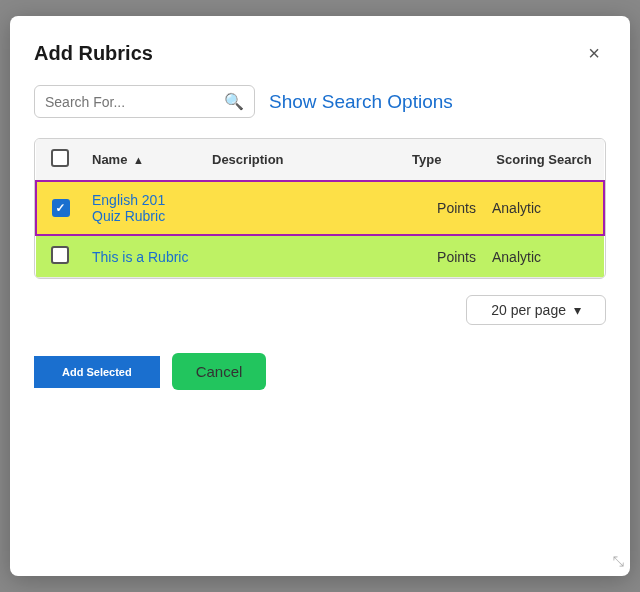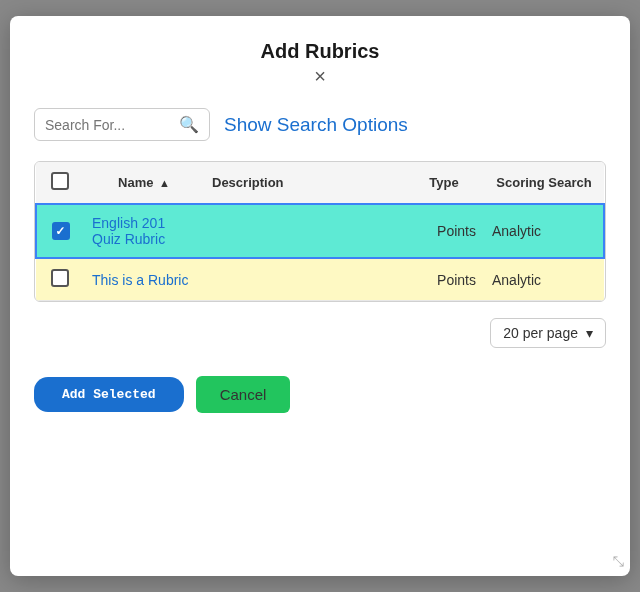--- a/index.html
+++ b/index.html
@@ -20,21 +20,20 @@
       display: flex;
       flex-direction: column;
       position: relative;
       padding: 24px 24px 20px 24px;
     }
     .modal-header {
       display: flex;
       align-items: center;
       justify-content: space-between;
       margin-bottom: 18px;
-      flex-direction: column;
     }
     .modal-title {
       font-size: 20px;
       font-weight: 600;
       color: #1a1a1a;
     }
     .close-btn {
       background: none;
       border: none;
       cursor: pointer;
@@ -47,21 +46,21 @@
       display: flex;
       align-items: center;
       gap: 14px;
       margin-bottom: 20px;
     }
     .search-box {
       display: flex;
       border: 1.5px solid #ccc;
       border-radius: 6px;
       padding: 6px 10px;
-      width: 176px;
+      width: 221px;
       background: #fff;
     }
     .search-box input {
       border: none;
       outline: none;
       font-size: 14px;
       color: #888;
       width: 100%;
       background: transparent;
     }
@@ -86,21 +85,21 @@
       width: 100%;
       border-collapse: collapse;
       font-size: 14px;
     }
     thead tr {
       background: #f5f5f5;
       border-bottom: 1px solid #d0d0d0;
     }
     thead th {
       padding: 10px 8px;
-      text-align: center;
+      text-align: left;
       color: #333;
       font-weight: 600;
       font-size: 13px;
     }
     thead th.col-check {
       width: 48px;
       text-align: center;
     }
     thead th.col-name {
       width: 120px;
@@ -113,25 +112,25 @@
       width: 80px;
     }
     thead th.col-scoring {
       width: 120px;
       text-align: center;
     }
     tbody tr {
       border-bottom: 1px solid #e8e8e8;
     }
     tbody tr.selected-row {
-      background: #5eead4;
-      border: 2px solid #3b82f6;
+      background: #fde047;
+      border: 2px solid #a21caf;
     }
     tbody tr.normal-row {
-      background: #fef9c3;
+      background: #bef264;
       padding-left: 12px;
     }
     tbody td {
       padding: 10px 8px;
       vertical-align: middle;
     }
     tbody td.col-check {
       text-align: center;
     }
     tbody td.col-name {
@@ -175,42 +174,41 @@
     .pagination-row {
       display: flex;
       justify-content: flex-end;
       margin-bottom: 28px;
     }
     .per-page-select {
       display: flex;
       align-items: center;
       border: 1.5px solid #ccc;
       border-radius: 6px;
-      padding: 6px 12px;
+      padding: 6px 24px;
       font-size: 14px;
       color: #333;
       background: #fff;
       cursor: pointer;
       gap: 8px;
     }
     .footer-buttons {
       display: flex;
       align-items: center;
       gap: 12px;
     }
     .btn-add {
       background: #1a6fcf;
       color: #fff;
       border: none;
-      border-radius: 14px;
+      border-radius: 0;
       padding: 10px 28px;
-      font-size: 13px;
+      font-size: 11px;
       font-weight: 600;
       cursor: pointer;
-      font-family: Liberation Mono, monospace;
     }
     .btn-cancel {
       background: #22c55e;
       color: #333;
       border: none;
       border-radius: 6px;
       padding: 10px 24px;
       font-size: 15px;
       font-weight: 500;
       cursor: pointer;

